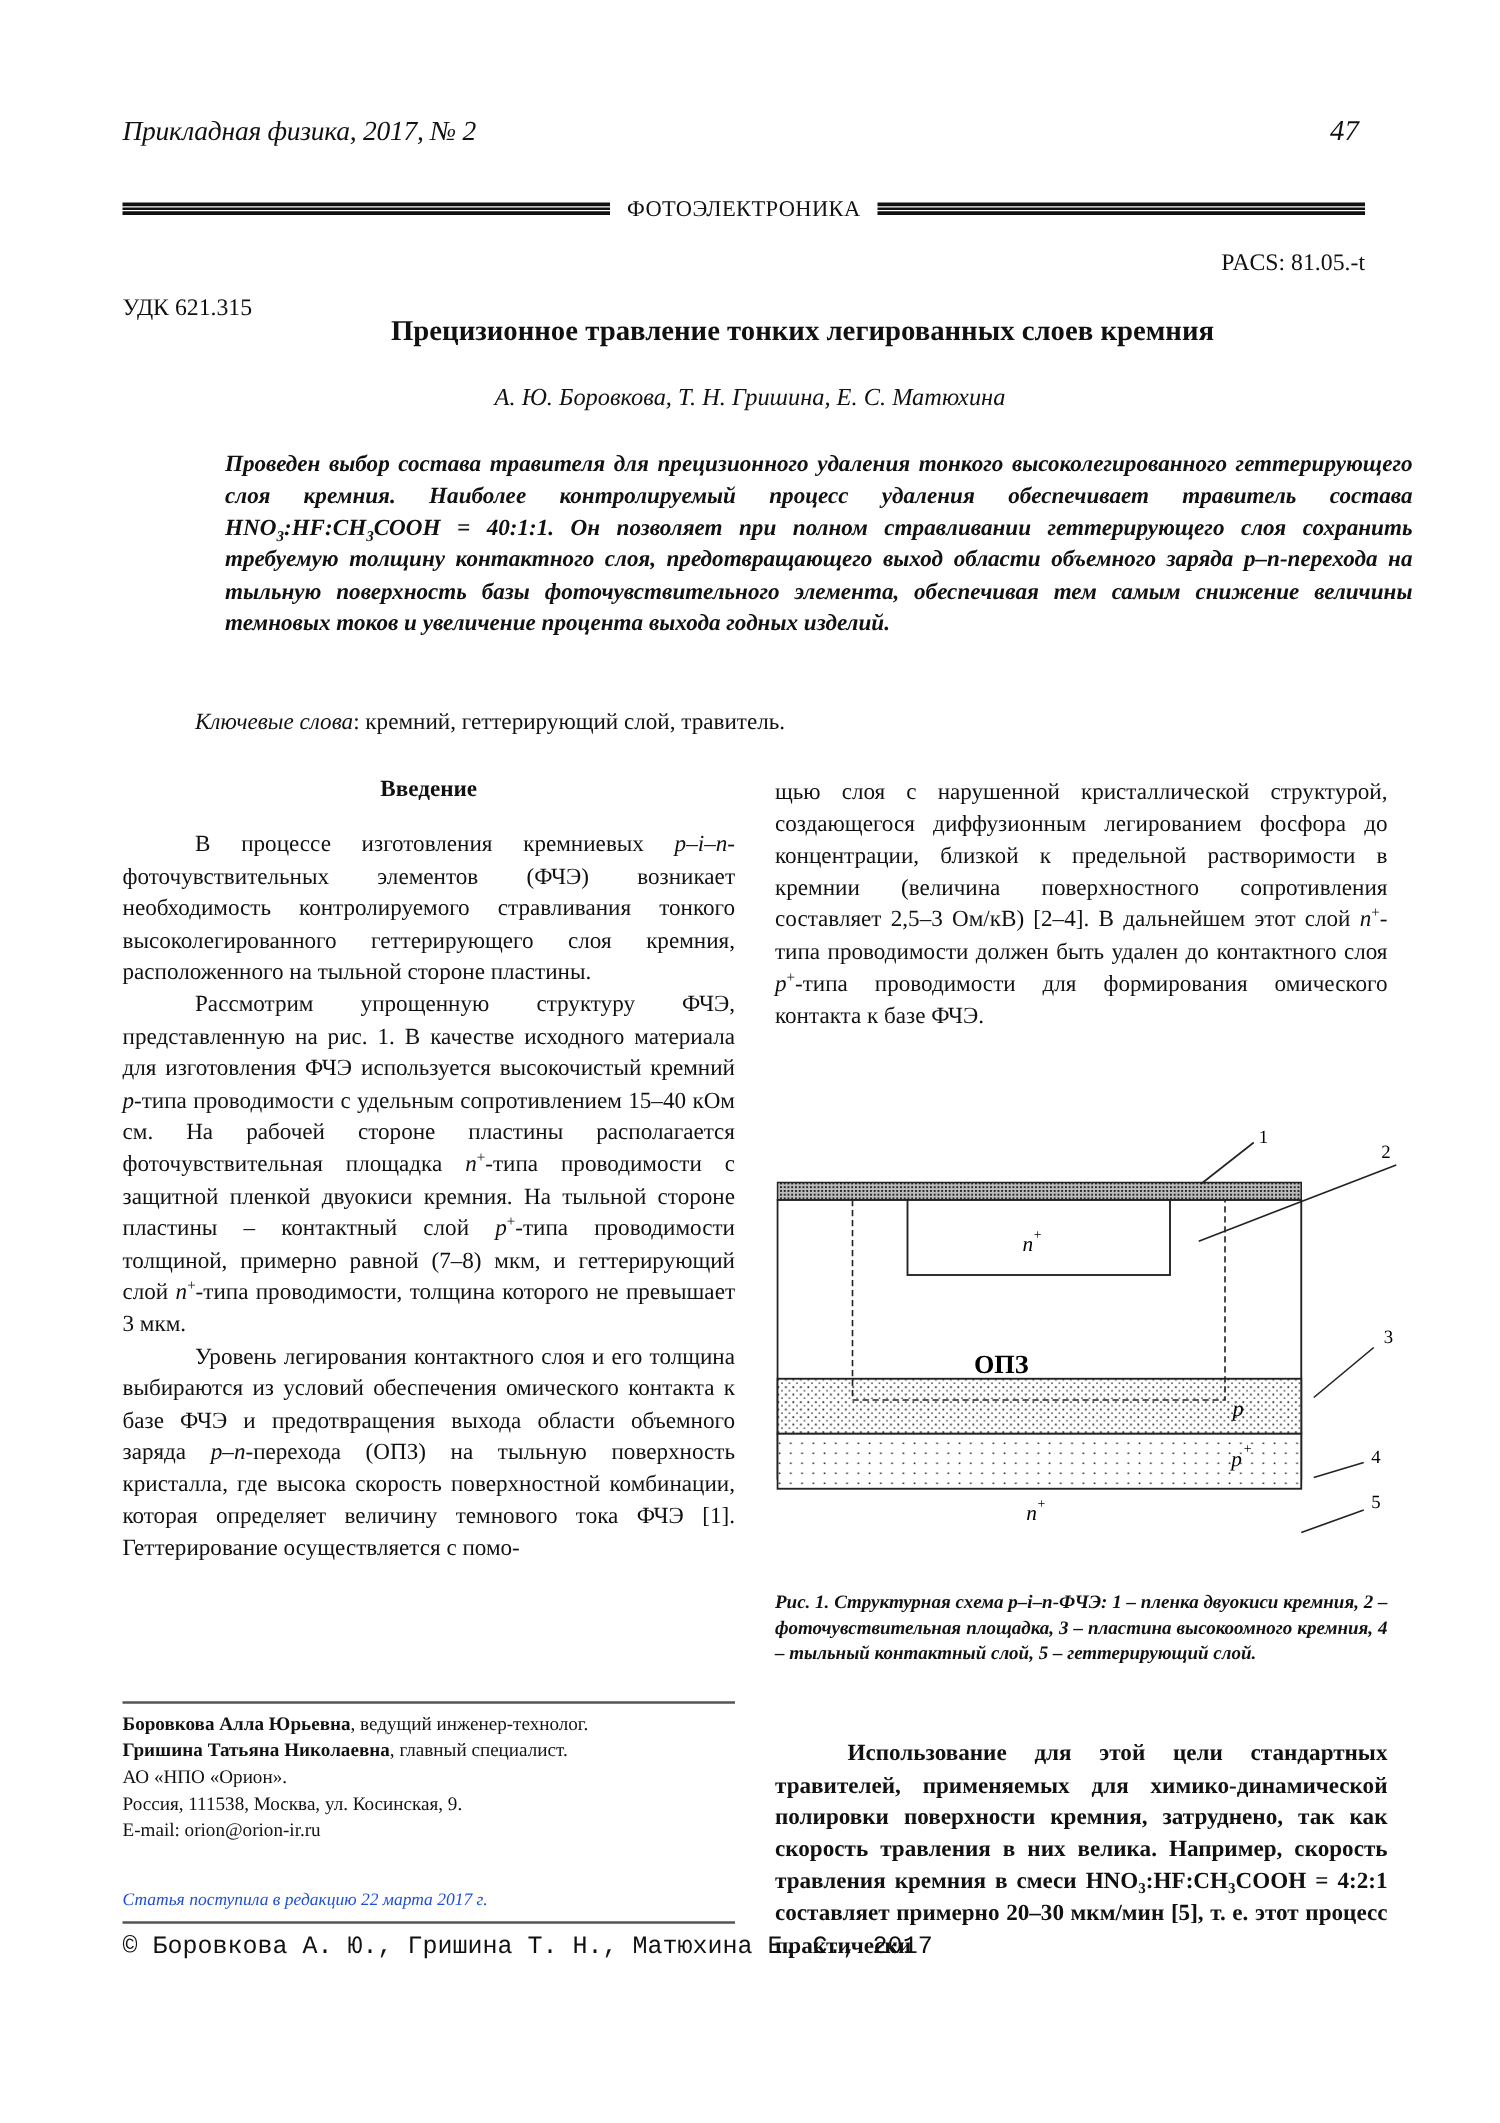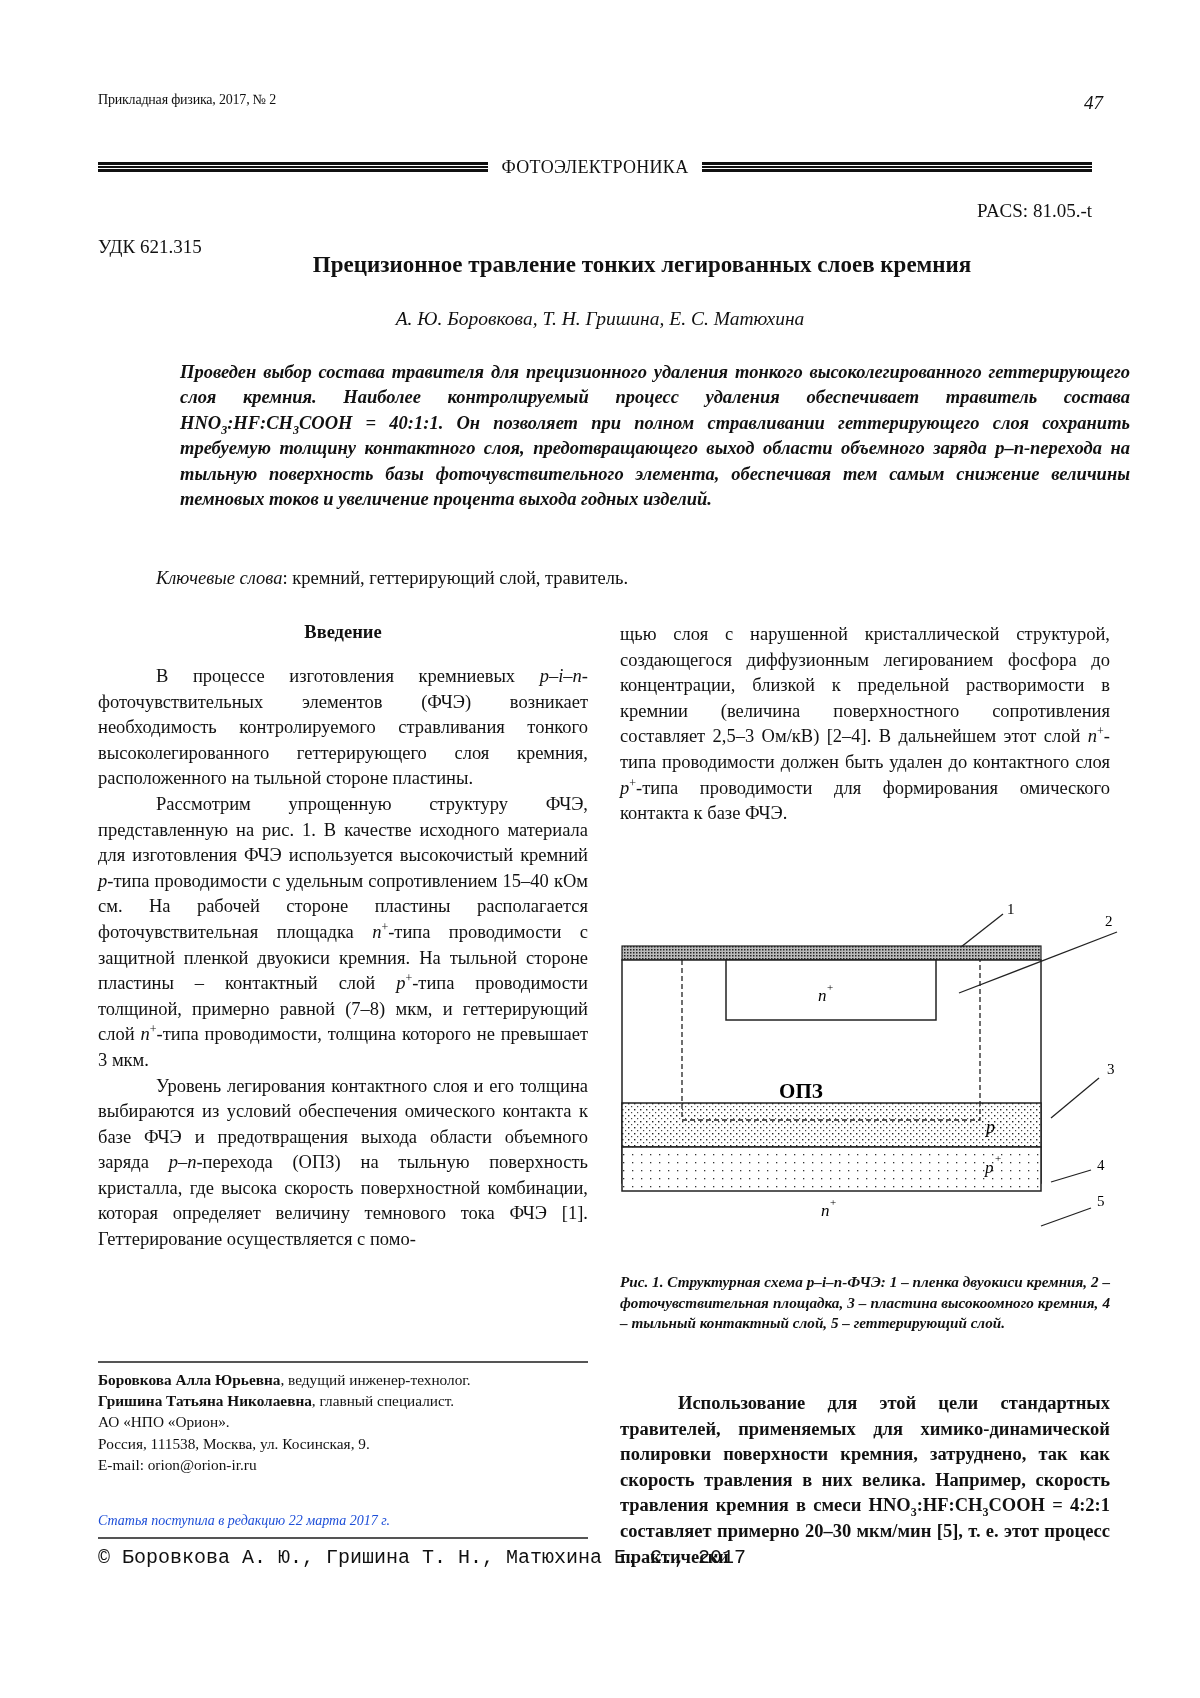--- a/index.html
+++ b/index.html
@@ -1,20 +1,20 @@
 <!DOCTYPE html>
 <html><head>
 <meta charset="utf-8">
 <style>
   html, body { margin: 0; padding: 0; background: #ffffff; }
   body { width: 1200px; height: 1698px; position: relative; overflow: hidden;
          font-family: "Liberation Serif", "DejaVu Serif", serif; color: #111; }
   .abs { position: absolute; }
-  .running-head { left: 98px; top: 92px; font-size: 14px; letter-spacing: -0.2px; }
-  .page-num { right: 97px; top: 92px; font-style: italic; font-size: 19px; }
+  .running-head { left: 98px; top: 92px; font-style: italic; font-size: 22px; letter-spacing: -0.2px; }
+  .page-num { right: 113px; top: 92px; font-style: italic; font-size: 23px; }
   .section-bar { left: 98px; top: 156px; width: 994px; height: 22px; display: flex; align-items: center; }
   .rule { flex: 1; height: 10px; border-top: 3px solid #111; border-bottom: 3px solid #111; box-sizing: border-box; position: relative; }
   .rule::after { content: ""; position: absolute; left: 0; right: 0; top: 1px; height: 2px; background: #111; }
   .section-name { padding: 0 14px; font-size: 18px; letter-spacing: 0.3px; }
   .udk { left: 98px; top: 200px; font-size: 19px; margin-top: 36px; }
   .pacs { right: 108px; top: 200px; font-size: 19px; }
   .title { left: 0; width: 1200px; top: 252px; text-align: center; font-weight: bold; font-size: 23px; padding-left: 42px; }
   .authors { left: 0; width: 1200px; top: 308px; text-align: center; font-style: italic; font-size: 19.5px; }
   .abstract { left: 156px; top: 360px; width: 950px; font-weight: bold; font-style: italic; font-size: 18.5px;
               line-height: 25.4px; text-align: justify; margin-left: 24px; }

